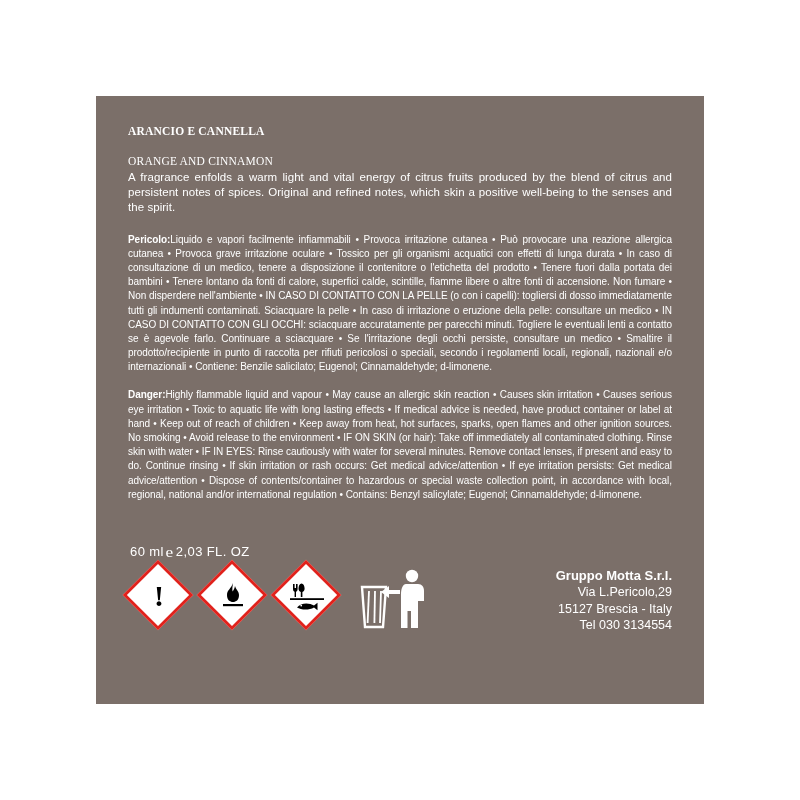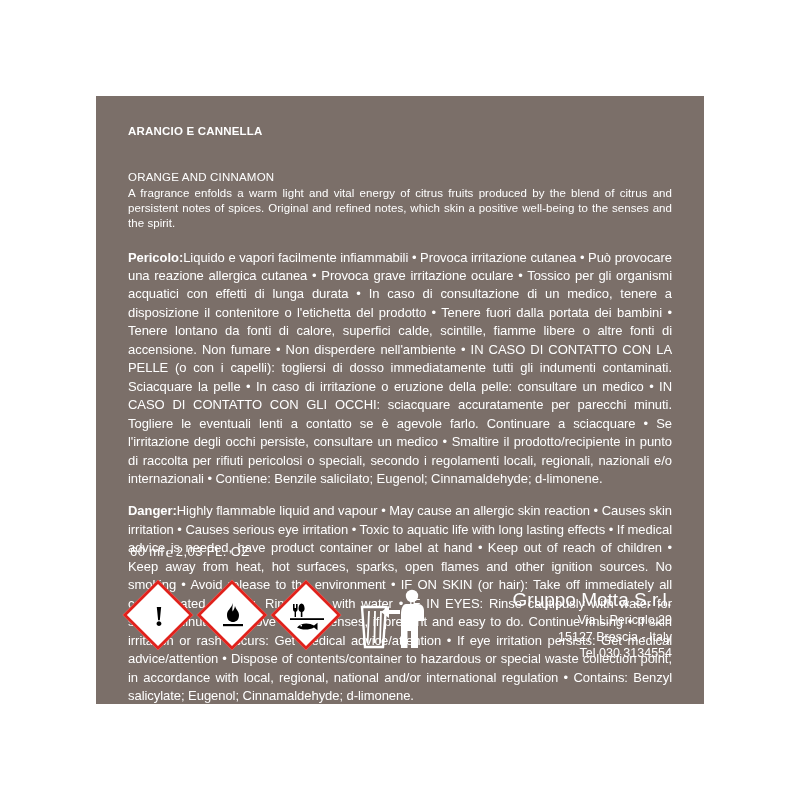--- a/index.html
+++ b/index.html
@@ -31,50 +31,51 @@
   }
   .sect-title {
     font-size: 11.5px;
     font-weight: bold;
     letter-spacing: 0.2px;
     margin: 0 0 1px 0;
     line-height: 1.25;
   }
   .sect-title.reg {
     font-weight: normal;
+    font-family: Liberation Serif, serif;
   }
   .sect-body {
     font-size: 11.5px;
     line-height: 1.3;
     text-align: justify;
     margin: 0;
     letter-spacing: 0.05px;
   }
-  .block-it { margin-bottom: 32px; }
+  .block-it { margin-bottom: 16px; font-family: Liberation Serif, serif; }
   .block-en { margin-bottom: 18px; }
 
   .fineprint {
-    font-size: 13px;
+    font-size: 10px;
     line-height: 1.42;
     text-align: justify;
     margin: 0 0 14px 0;
     letter-spacing: -0.05px;
   }
   .fineprint b { font-weight: bold; }
 
   .bottom {
     position: absolute;
     left: 32px;
     top: 448px;
     width: 544px;
   }
   .volume {
     font-size: 13px;
     letter-spacing: 0.4px;
-    margin: 0 0 24px 2px;
+    margin: 0 0 4px 2px;
     white-space: nowrap;
   }
   .est {
     display: inline-block;
     font-family: "Liberation Serif", serif;
     font-size: 15px;
     transform: scaleX(1.15);
     vertical-align: -1px;
     margin: 0 3px 0 2px;
   }
@@ -128,21 +129,21 @@
     position: relative;
     margin-left: 6px;
   }
   .addr {
     text-align: right;
     font-size: 12.5px;
     line-height: 1.32;
     padding-top: 2px;
     white-space: nowrap;
   }
-  .addr .name { font-weight: normal; font-size: 19px; }
+  .addr .name { font-weight: bold; font-size: 13px; }
 </style>
 </head>
 <body>
 
 <div id="label">
 
   <div class="content">
 
     <div class="block-it">
       <p class="sect-title">ARANCIO E CANNELLA</p>

